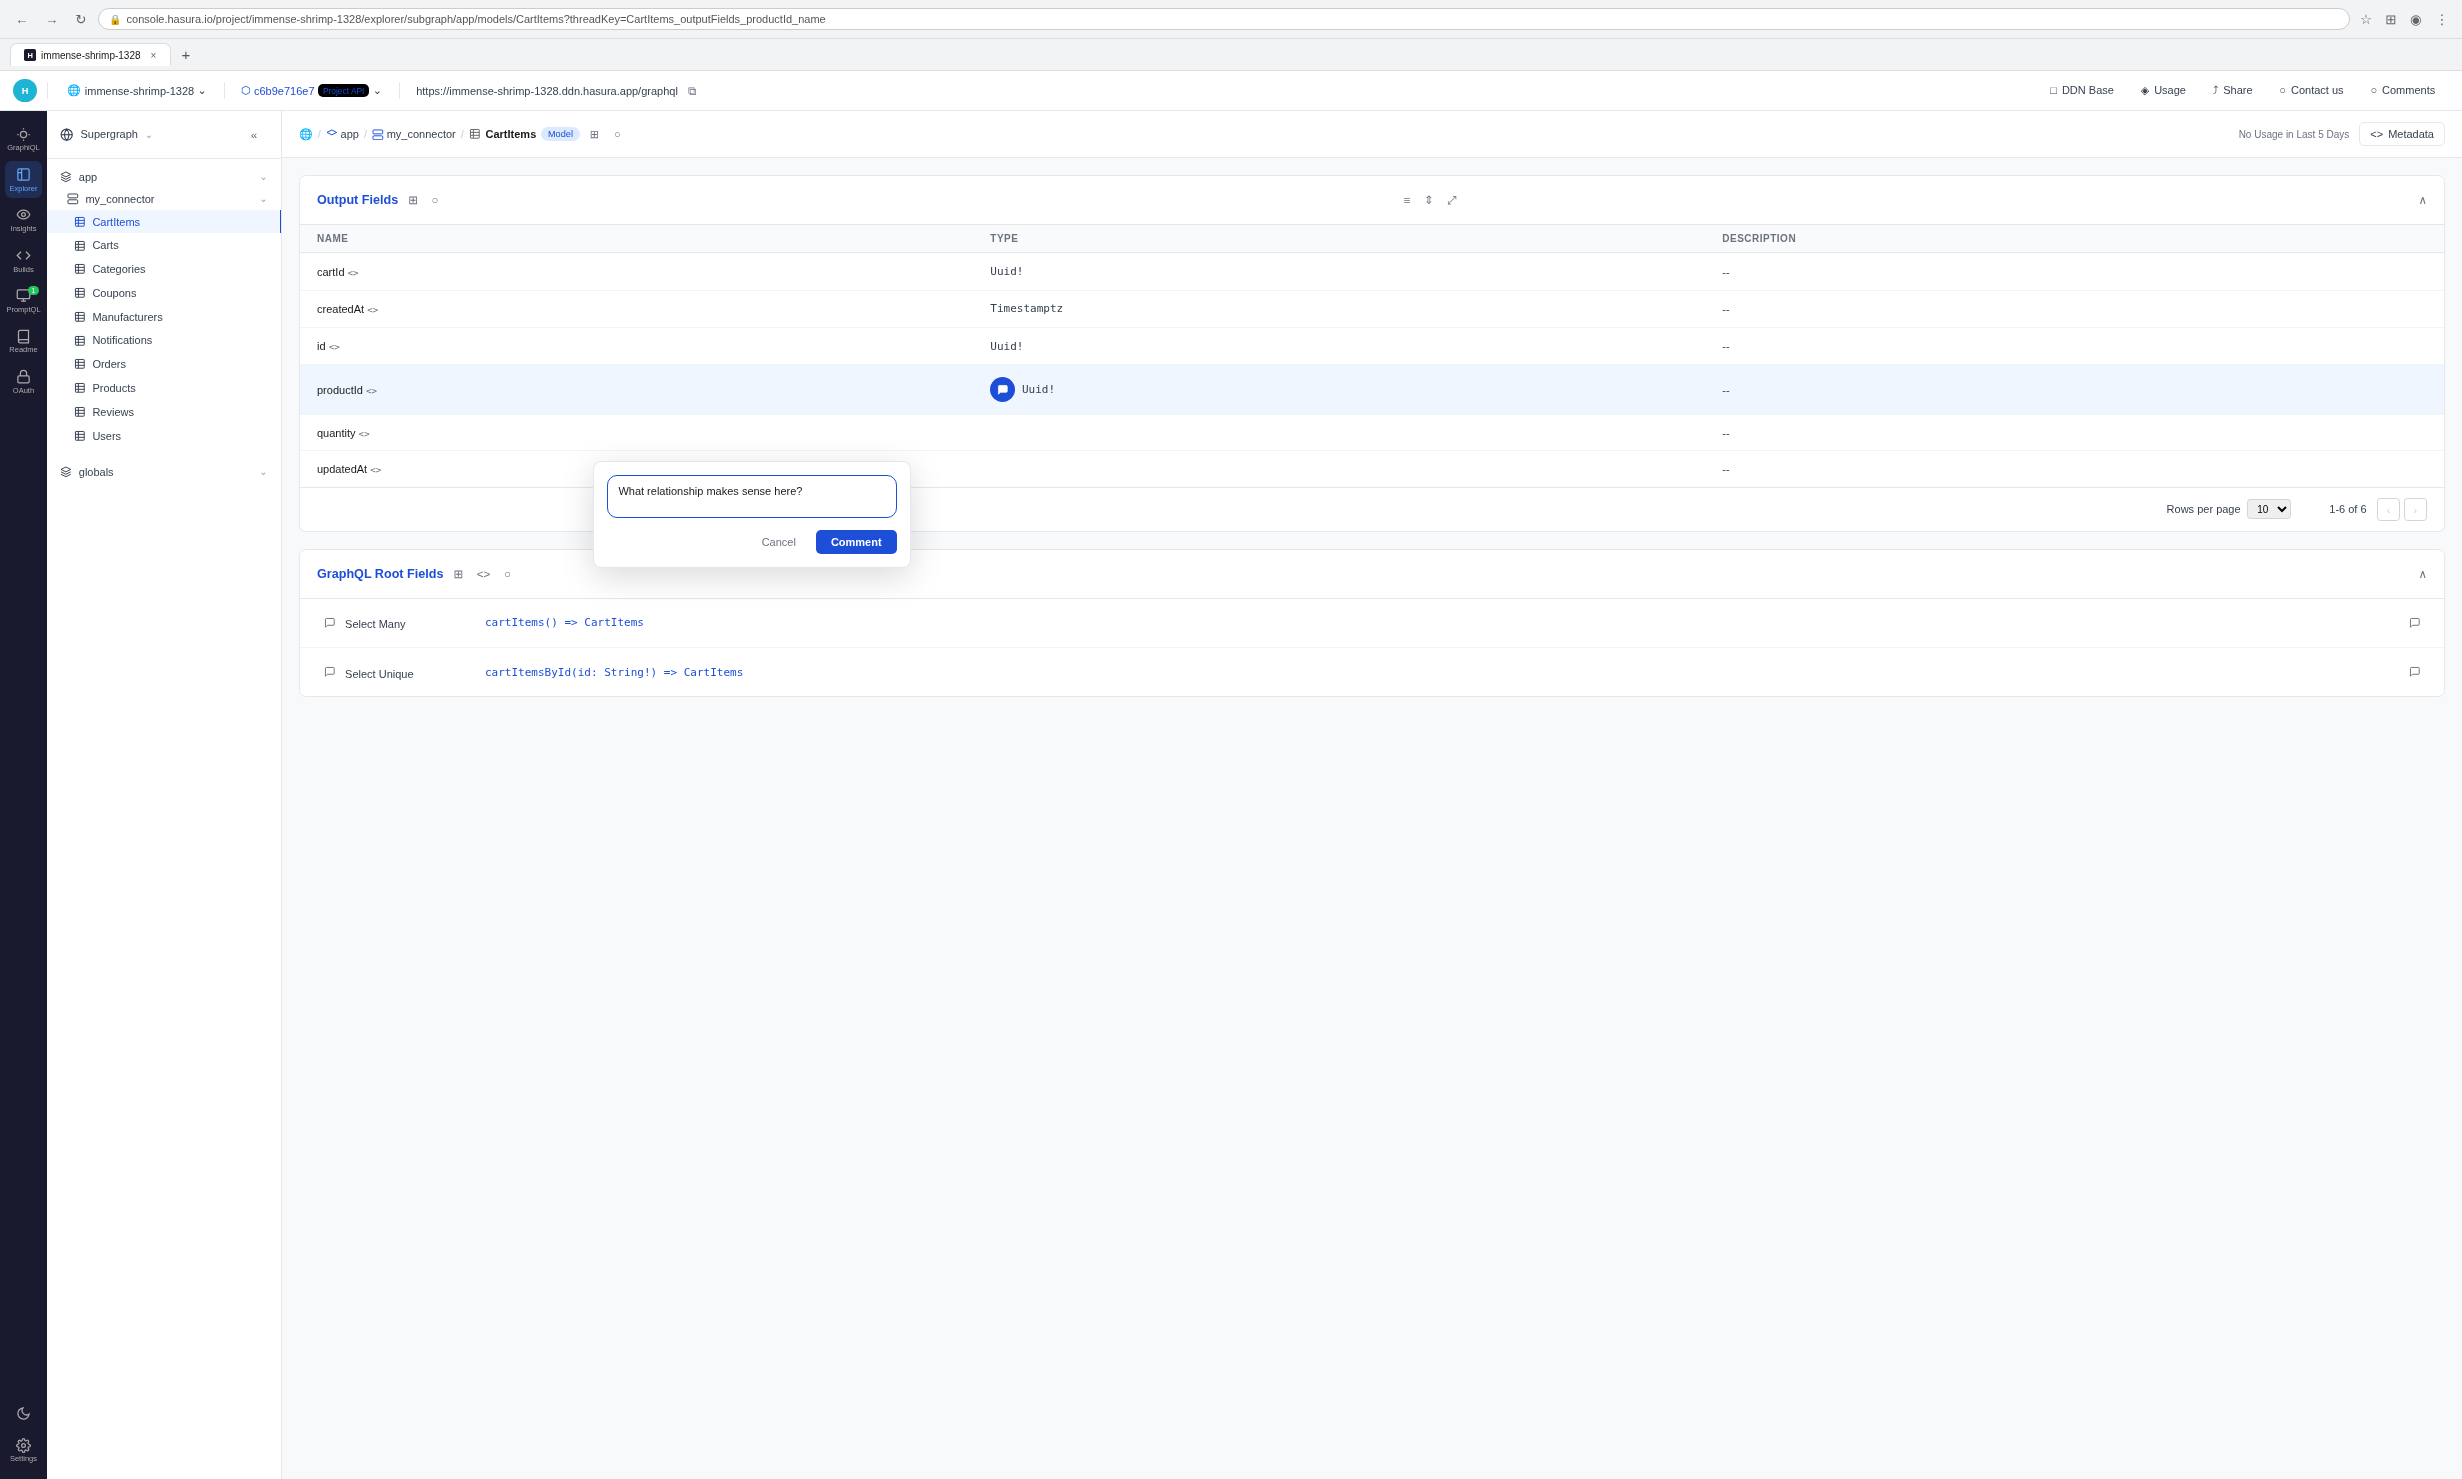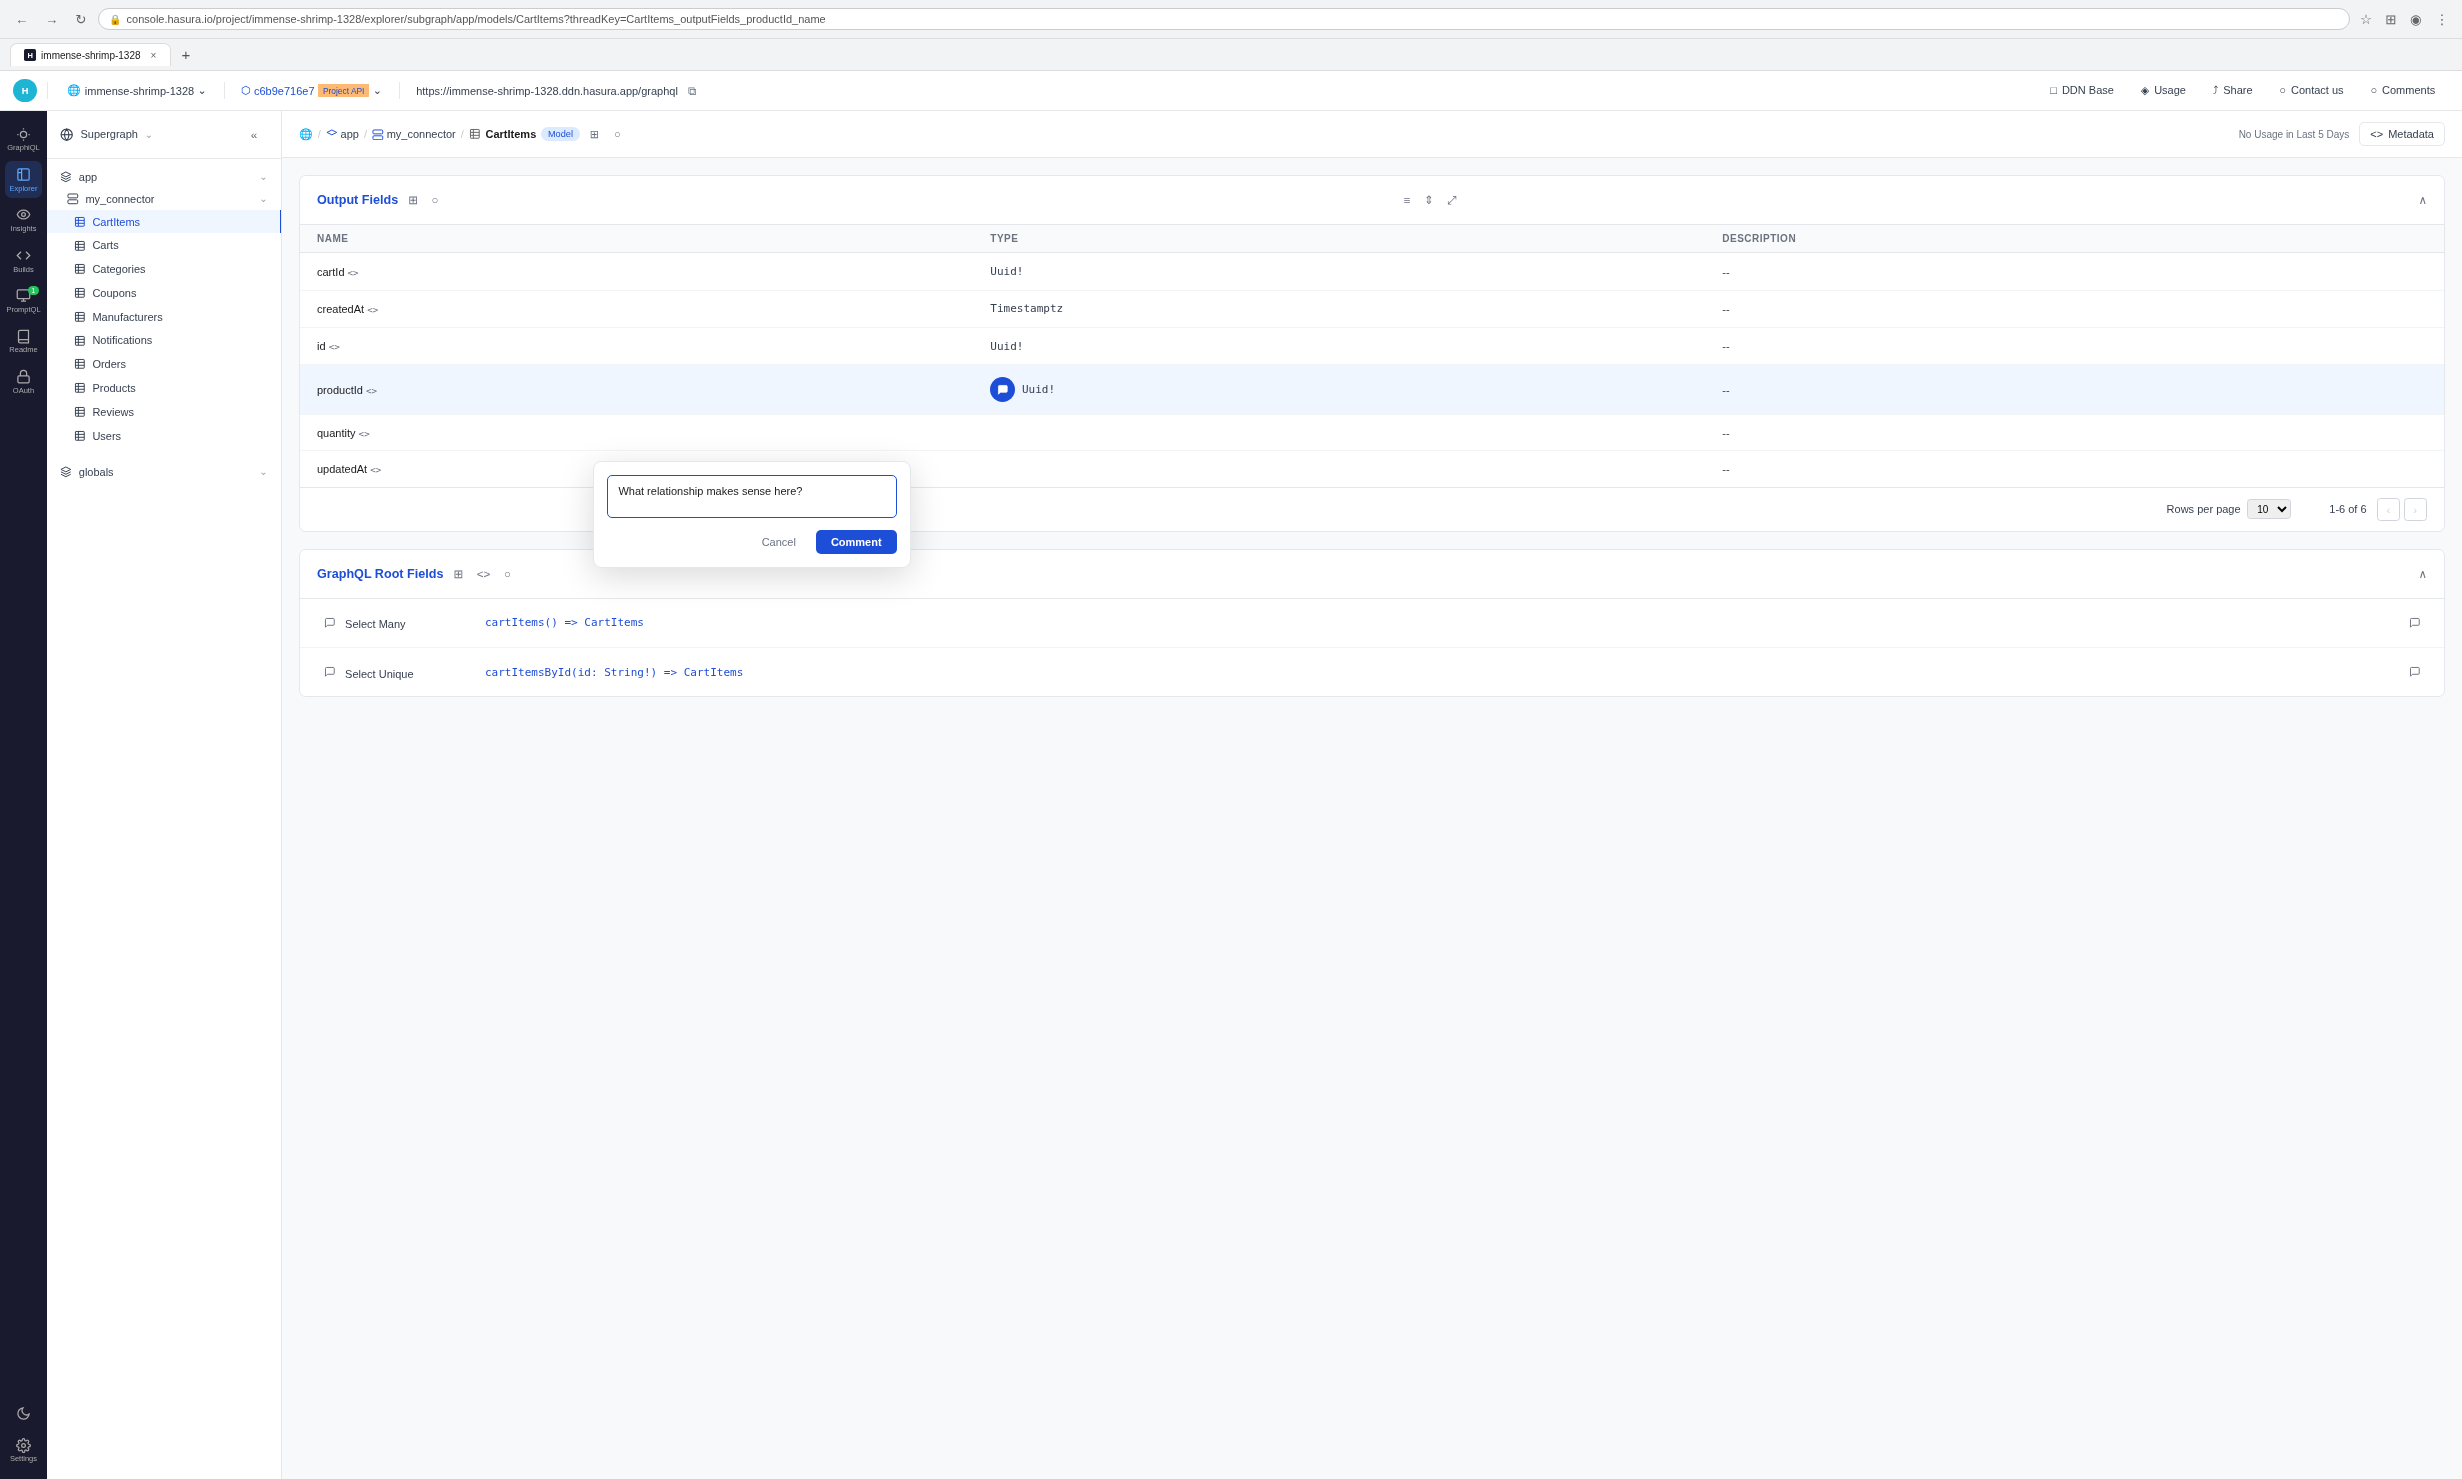--- a/index.html
+++ b/index.html
@@ -80,21 +80,21 @@
     .pagination { padding: 10px 17px; display: flex; align-items: center; justify-content: flex-end; gap: 10px; border-top: 0.8px solid #e5e7eb; }
     .rows-per-page { display: flex; align-items: center; gap: 6.7px; font-size: 11px; color: #374151; }
     .rows-select { border: 0.8px solid #d1d5db; border-radius: 3.4px; padding: 2.5px 5px; font-size: 10px; }
     .page-info { font-size: 11px; color: #374151; margin-left: 28px; }
     .page-nav { display: flex; gap: 3.4px; }
     .page-nav-btn { width: 23.5px; height: 23.5px; border: 0.8px solid #d1d5db; border-radius: 3.4px; background: white; cursor: pointer; display: flex; align-items: center; justify-content: center; color: #374151; font-size: 11.7px; }
     .page-nav-btn:disabled { color: #d1d5db; cursor: not-allowed; }
 
     
     .comment-popup { position: absolute; left: 293px; top: 285px; width: 318px; background: white; border: 0.8px solid #e5e7eb; border-radius: 8.4px; box-shadow: 0 8.4px 34px rgba(0,0,0,0.15); z-index: 100; padding: 13.4px; }
-    .comment-input { width: 100%; border: 1.7px solid #1d4ed8; border-radius: 5px; padding: 8.4px 10px; font-size: 11px; resize: none; outline: none; min-height: 37px; font-family: inherit; color: #1a1a1a; }
+    .comment-input { width: 100%; border: 1.7px solid #1d4ed8; border-radius: 10px; padding: 8.4px 10px; font-size: 11px; resize: none; outline: none; min-height: 37px; font-family: inherit; color: #1a1a1a; }
     .comment-actions { display: flex; align-items: center; justify-content: flex-end; gap: 10px; margin-top: 10px; }
     .cancel-btn { background: none; border: none; color: #6b7280; cursor: pointer; font-size: 11px; padding: 5px 10px; border-radius: 3.4px; }
     .comment-submit-btn { background: #1d4ed8; color: white; border: none; border-radius: 5px; padding: 5.9px 15px; font-size: 11px; font-weight: 600; cursor: pointer; }
 
     
     .graphql-table td { padding: 11.7px 17px; font-size: 11px; color: #374151; border-bottom: 0.8px solid #f3f4f6; }
     .graphql-link { color: #1d4ed8; font-family: monospace; font-size: 11px; cursor: pointer; }
 
     
     .hasura-logo { width: 23.5px; height: 23.5px; background: #1eb4d4; border-radius: 50%; display: flex; align-items: center; justify-content: center; color: white; font-size: 9.2px; font-weight: bold; }
@@ -104,21 +104,21 @@
     .chevron { font-size: 10px; color: #9ca3af; }
 
     
     .topbar-icon { color: #6b7280; cursor: pointer; padding: 5px; border-radius: 3.4px; }
 
     
     .header-nav { background: white; border-bottom: 0.8px solid #e5e7eb; padding: 0 13.4px; height: 40px; display: flex; align-items: center; gap: 0; }
     .header-nav-item { padding: 0 13.4px; height: 40px; display: flex; align-items: center; font-size: 11px; color: #374151; cursor: pointer; border-bottom: 1.7px solid transparent; gap: 5px; }
     .header-nav-right { margin-left: auto; display: flex; align-items: center; gap: 0; }
     .header-project { font-size: 11px; color: #374151; display: flex; align-items: center; gap: 3.4px; padding: 0 10px; cursor: pointer; }
-    .project-badge { background: #fdba74; color: #1d4ed8; font-size: 8.4px; padding: 1.7px 5px; border-radius: 0; font-weight: 500; }
+    .project-badge { background: #000000; color: #1d4ed8; font-size: 8.4px; padding: 1.7px 5px; border-radius: 5px; font-weight: 500; }
 
     .url-bar { color: #374151; font-size: 11px; }
   </style>
 </head>
 <body>
 
 <div class="browser-chrome">
   <button class="browser-nav-btn">←</button>
   <button class="browser-nav-btn">→</button>
   <button class="browser-nav-btn">↻</button>

